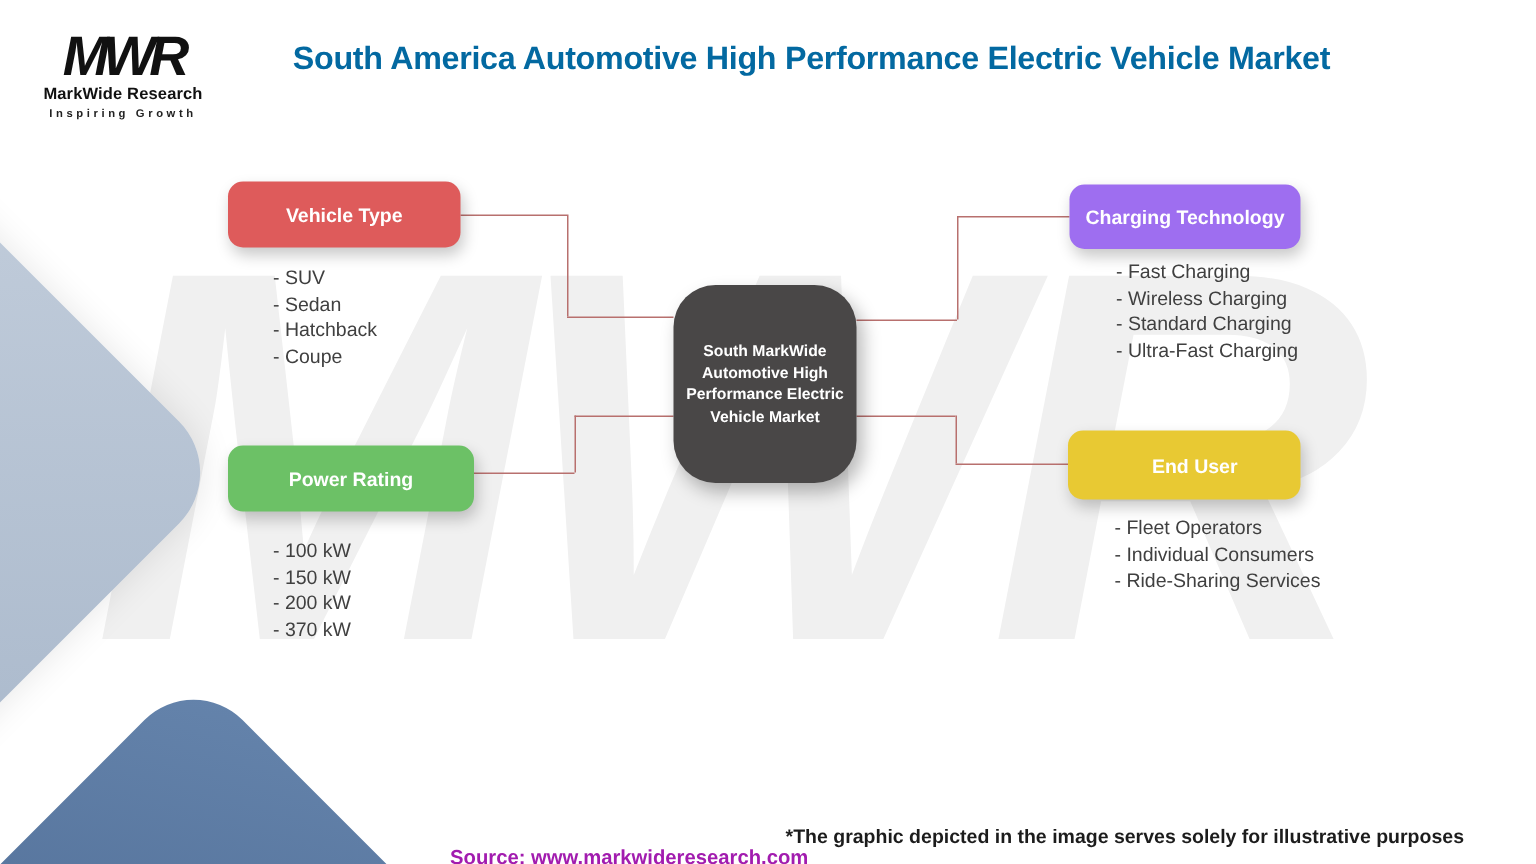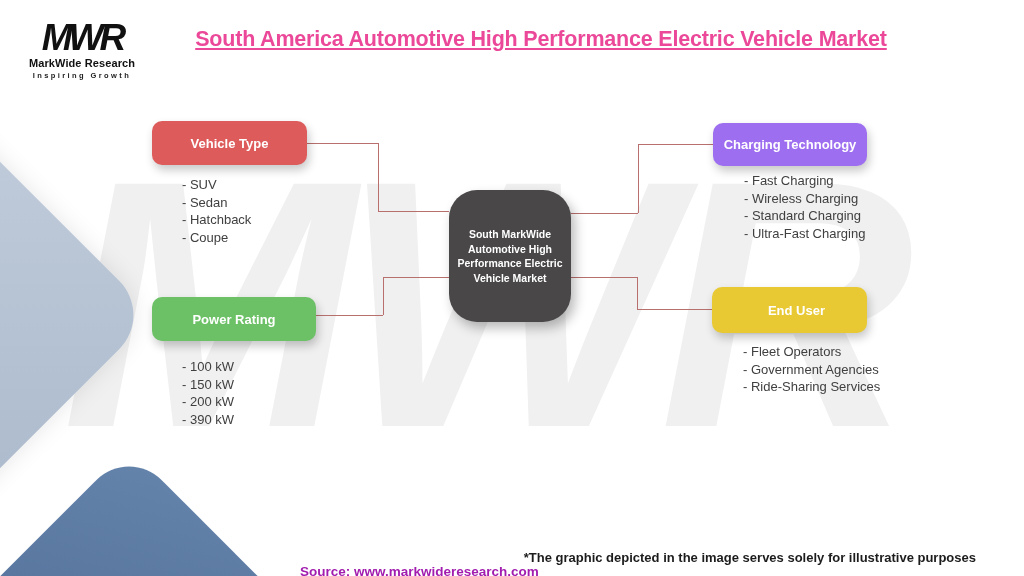--- a/index.html
+++ b/index.html
@@ -67,23 +67,22 @@
 
   .page-title {
     position: absolute;
     left: 130px;
     right: 40px;
     top: 27px;
     text-align: center;
     font-size: 21.5px;
     font-weight: 800;
     letter-spacing: -0.2px;
-    color: #ec4899;
+    color: #0369a1;
     z-index: 3;
-    text-decoration: underline;
   }
 
   
   .line { position: absolute; background: #b8706e; z-index: 1; }
   .h-line { height: 1px; }
   .v-line { width: 1px; }
 
   
   .center-node {
     position: absolute;
@@ -225,29 +224,29 @@
         <div class="list-item">- Ultra-Fast Charging</div>
       </div>
   </div>
 
   <div class="cat cat-pr">
     <div class="cat-box" style="background: rgb(108, 193, 102);">Power Rating</div>
     <div class="cat-items">
         <div class="list-item">- 100 kW</div>
         <div class="list-item">- 150 kW</div>
         <div class="list-item">- 200 kW</div>
-        <div class="list-item">- 390 kW</div>
+        <div class="list-item">- 370 kW</div>
       </div>
   </div>
 
   <div class="cat cat-eu">
     <div class="cat-box" style="background: rgb(232, 201, 51); padding-left: 14px;">End User</div>
     <div class="cat-items">
         <div class="list-item">- Fleet Operators</div>
-        <div class="list-item">- Government Agencies</div>
+        <div class="list-item">- Individual Consumers</div>
         <div class="list-item">- Ride-Sharing Services</div>
       </div>
   </div>
 
   <div class="source-text">Source: www.markwideresearch.com</div>
   <div class="disclaimer-text">*The graphic depicted in the image serves solely for illustrative purposes</div>
 
 </div>
 
 </body></html>

